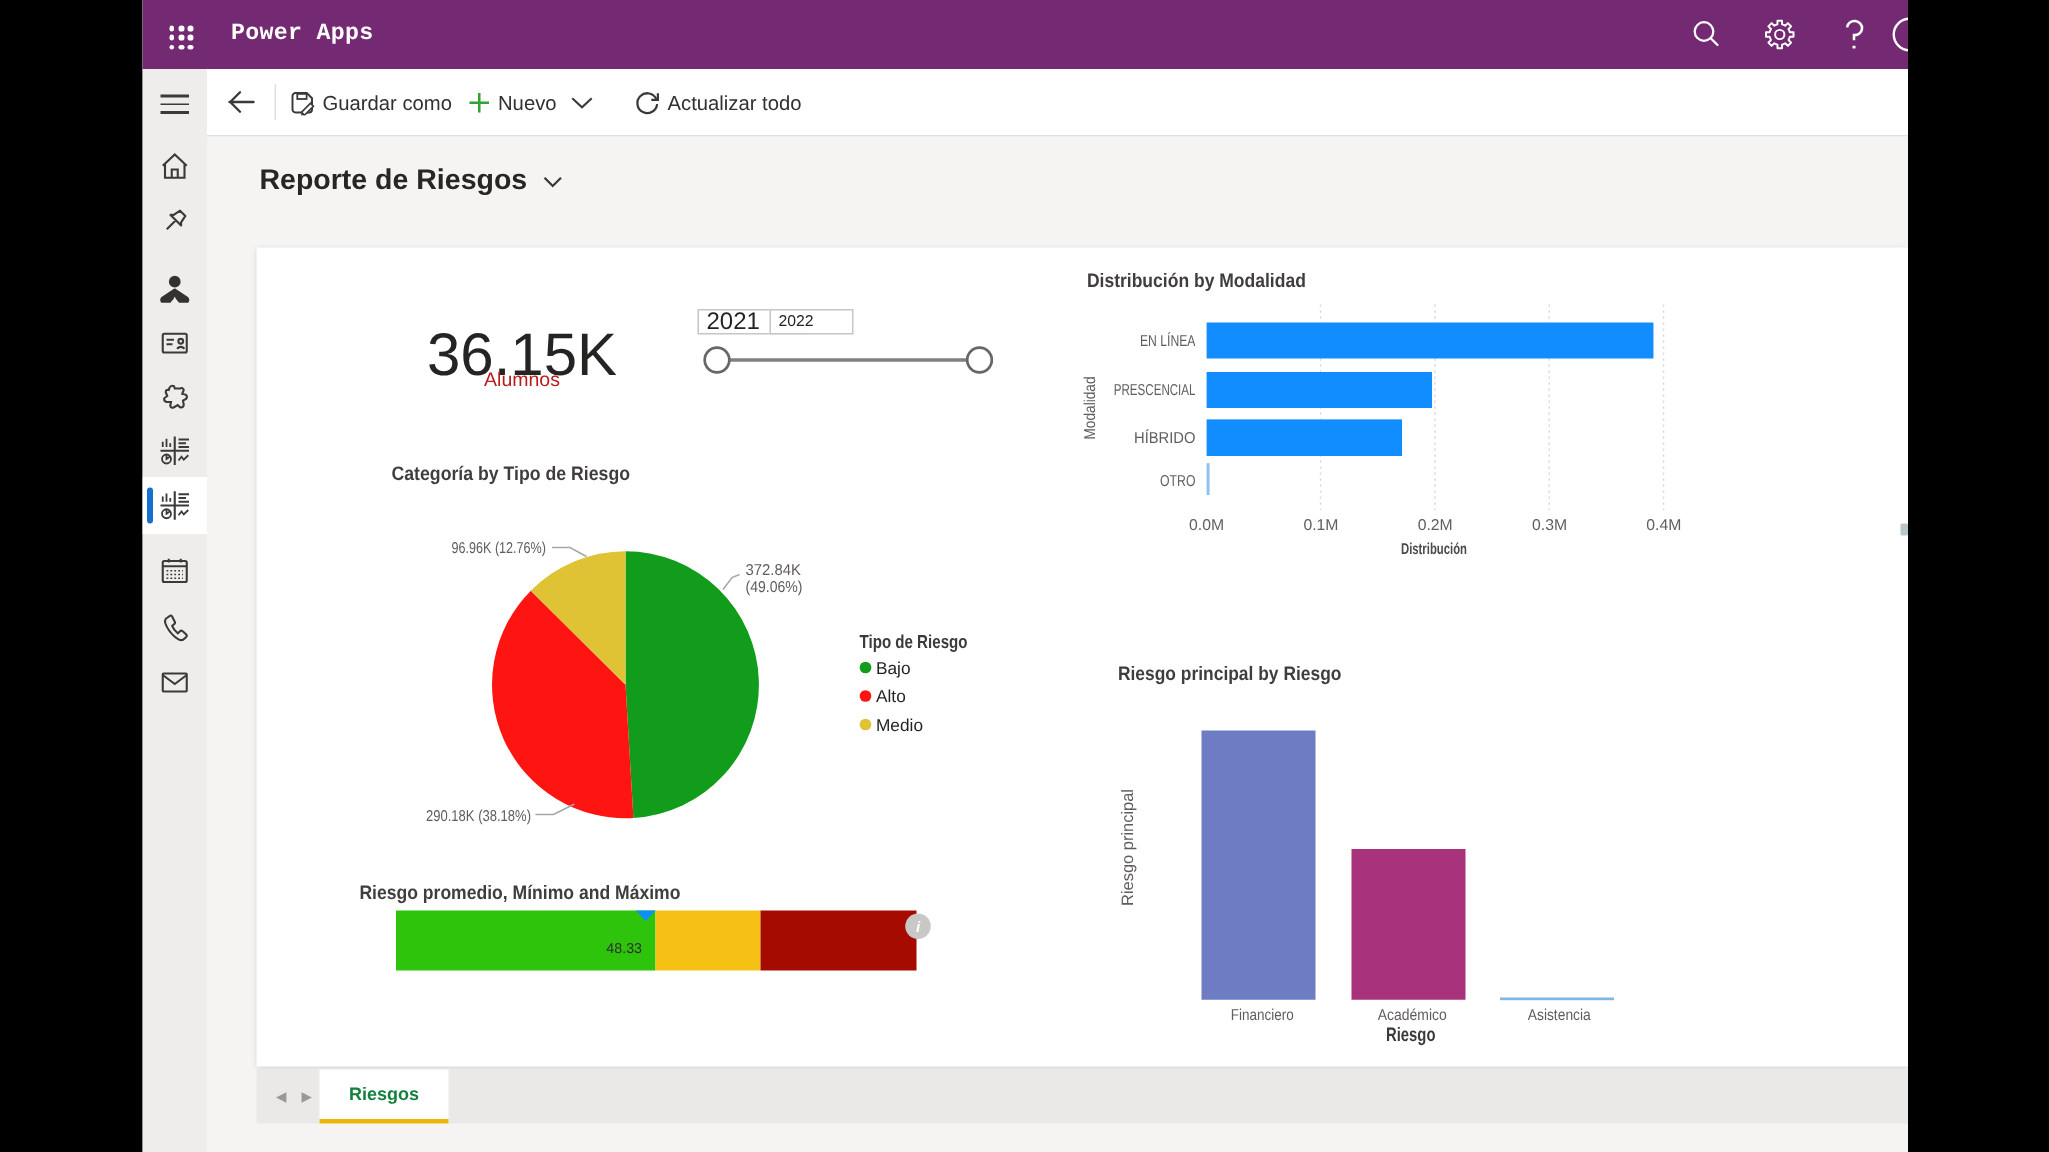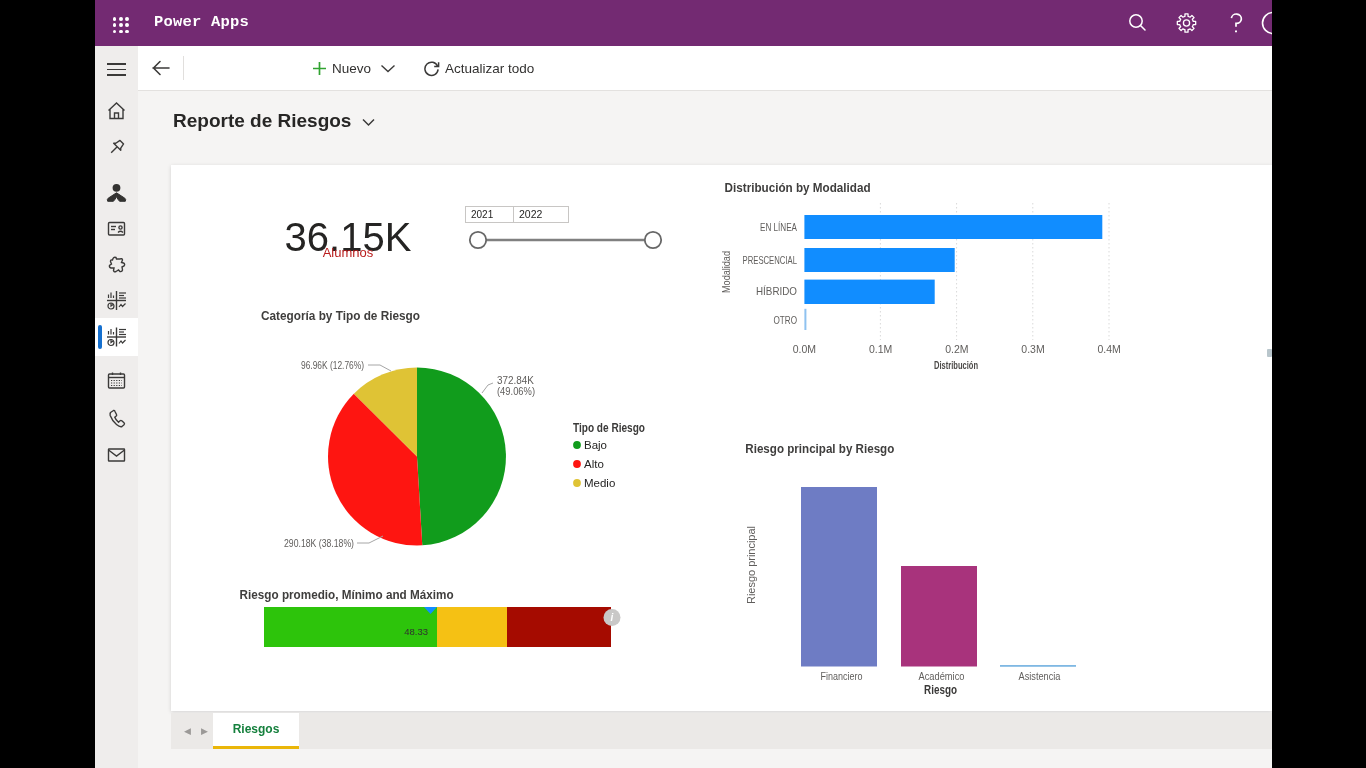--- a/index.html
+++ b/index.html
@@ -67,20 +67,31 @@
     </svg>
   </div>
 
   <div class="toolbar">
     <div class="item" style="left:13px">
       <svg width="20" height="16" viewBox="0 0 20 16">
         <path d="M2 8 H18 M2.5 8 L9 1.5 M2.5 8 L9 14.5" stroke="#3b3a39" stroke-width="1.6" fill="none" stroke-linecap="round" stroke-linejoin="round"></path>
       </svg>
     </div>
     <div class="sep"></div>
+    <div class="item" style="left:55px">
+      <svg width="17" height="17" viewBox="0 0 17 17" style="margin-right:5px">
+        <path d="M2 4 a2 2 0 0 1 2-2 H11.5 L15 5.5 V13 a2 2 0 0 1 -2 2 H4 a2 2 0 0 1 -2-2 Z" fill="none" stroke="#3b3a39" stroke-width="1.3"></path>
+        <rect x="5.2" y="2.6" width="6.2" height="3.4" fill="none" stroke="#3b3a39" stroke-width="1.2"></rect>
+        <g transform="translate(8.6,16.2) rotate(-45)">
+          <rect x="0.6" y="-1.4" width="8.4" height="2.8" fill="#fff" stroke="#3b3a39" stroke-width="1.1"></rect>
+          <path d="M-1.4 0 L0.6 -1.4 L0.6 1.4 Z" fill="#3b3a39"></path>
+        </g>
+      </svg>
+      <span>Guardar como</span>
+    </div>
     <div class="item" style="left:174px">
       <svg width="15" height="15" viewBox="0 0 15 15" style="margin-right:5px">
         <path d="M7.5 1 V14 M1 7.5 H14" stroke="#31a331" stroke-width="1.7"></path>
       </svg>
       <span>Nuevo</span>
       <svg width="16" height="9" viewBox="0 0 16 9" style="margin-left:9px">
         <path d="M1.5 1.5 L8 7.5 L14.5 1.5" fill="none" stroke="#3b3a39" stroke-width="1.4"></path>
       </svg>
     </div>
     <div class="item" style="left:285px">
@@ -182,21 +193,21 @@
         <text x="90" y="155" textLength="159" lengthAdjust="spacingAndGlyphs">Categoría by Tipo de Riesgo</text>
         <text x="553.6" y="26.5" textLength="146" lengthAdjust="spacingAndGlyphs">Distribución by Modalidad</text>
         <text x="68.6" y="434" textLength="214" lengthAdjust="spacingAndGlyphs">Riesgo promedio, Mínimo and Máximo</text>
         <text x="574.3" y="288.4" textLength="149" lengthAdjust="spacingAndGlyphs">Riesgo principal by Riesgo</text>
       </g>
     </svg>
 
     <div style="position:absolute;left:77px;top:50px;width:200px;text-align:center;color:#252423;font-size:40px;letter-spacing:0">36.15K</div>
     <div style="position:absolute;left:77px;top:80px;width:200px;text-align:center;color:#b91c1c;font-size:13px">Alumnos</div>
 
-    <div style="position:absolute;left:294px;top:41px;width:74px;height:17px;border:1px solid #c8c6c4;background:#fff;font-size:10px;color:#252423;line-height:15px;padding-left:5px">2021</div>
+    <div style="position:absolute;left:294px;top:41px;width:74px;height:17px;border:1px solid #c8c6c4;background:#fff;font-size:16px;color:#252423;line-height:15px;padding-left:5px">2021</div>
     <div style="position:absolute;left:342px;top:41px;width:56px;height:17px;border:1px solid #c8c6c4;background:#fff;font-size:10.5px;color:#252423;line-height:15px;padding-left:5px">2022</div>
     <svg width="520" height="40" style="position:absolute;left:280px;top:55px">
       <line x1="27" y1="20" x2="202" y2="20" stroke="#808080" stroke-width="2.4"></line>
       <circle cx="27" cy="20" r="8.2" fill="#fff" stroke="#676767" stroke-width="1.8"></circle>
       <circle cx="202" cy="20" r="8.2" fill="#fff" stroke="#676767" stroke-width="1.8"></circle>
     </svg>
 
     <svg width="560" height="390" viewBox="0 0 560 390" style="position:absolute;left:0;top:160px">
       <g transform="translate(246,131.5)">
         <path d="M0 -89 A89 89 0 0 1 5.28 88.84 L0 0 Z" fill="#119c1c"></path>

